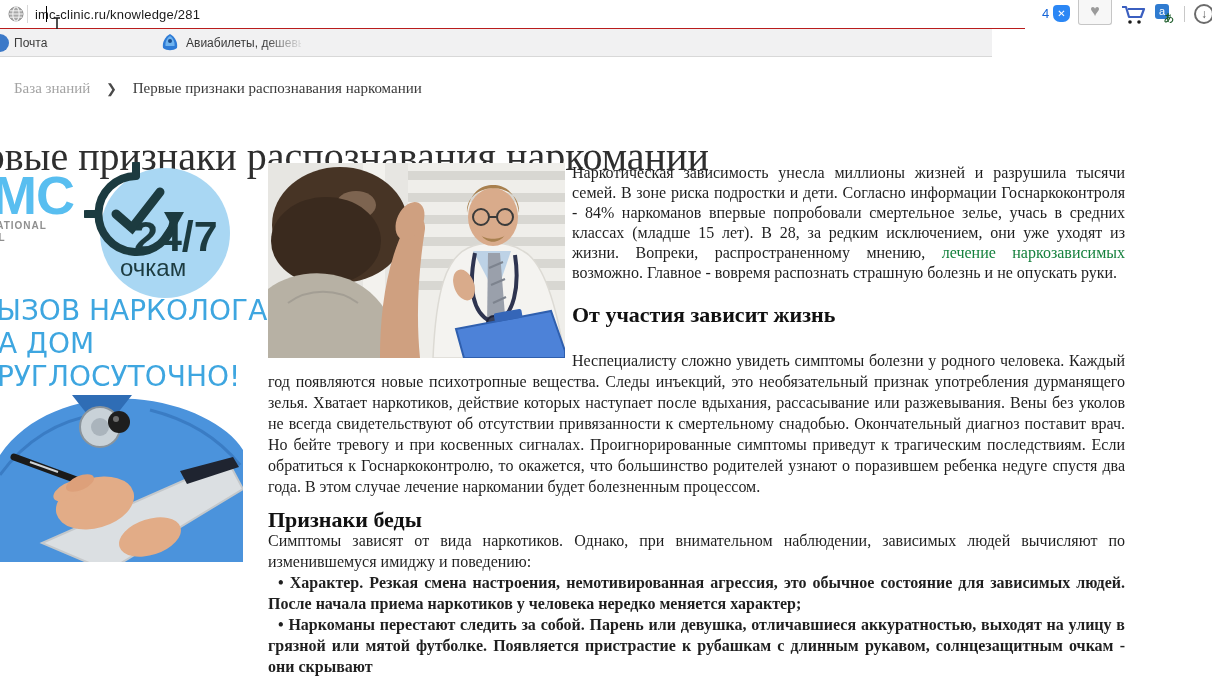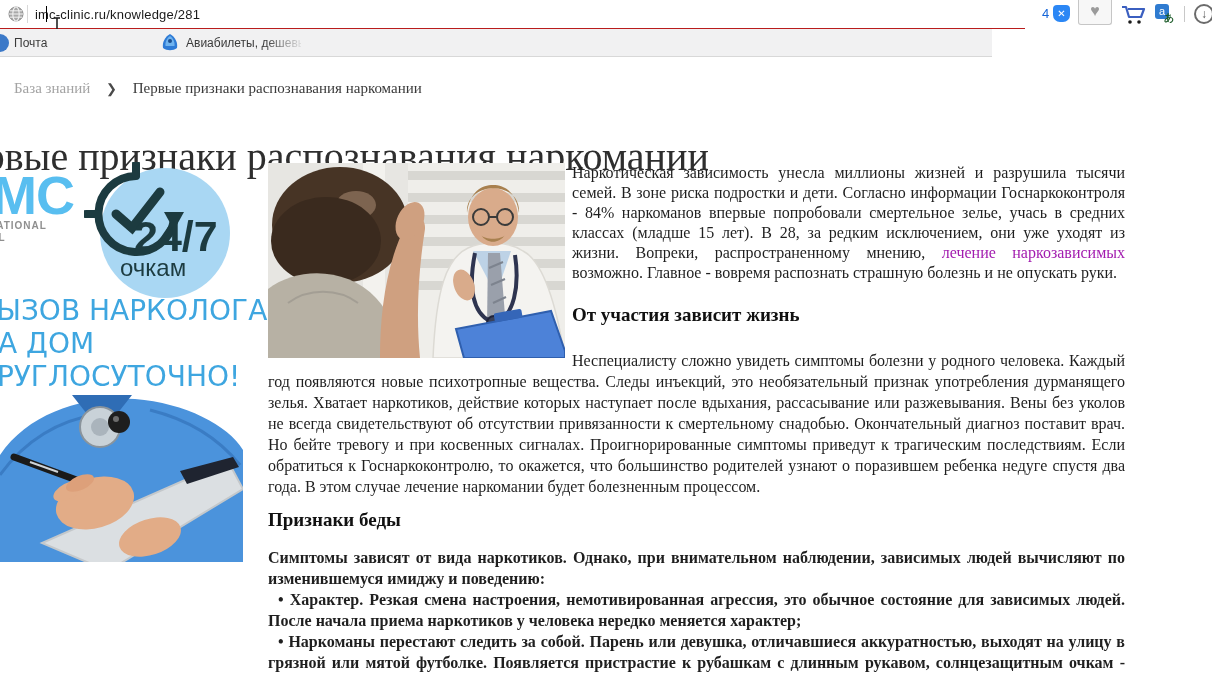--- a/index.html
+++ b/index.html
@@ -60,25 +60,25 @@
   .badge .help{position:absolute;left:20px;top:86px;font-size:24px;color:#1c3b40;}
   .banner-txt{position:absolute;left:-23px;top:294px;font-family:"DejaVu Sans",sans-serif;
               font-size:28px;line-height:33px;color:#3ea6e0;white-space:nowrap;}
   .side-photo{position:absolute;left:0;top:395px;width:243px;height:167px;}
   
   .article{position:absolute;left:268px;top:163px;width:857px;
            font-family:"Liberation Serif","DejaVu Serif",serif;font-size:16px;
            line-height:20px;color:#1f1f1f;text-align:justify;}
   .article .photo{float:left;width:297px;height:195px;margin:0 7px 12px 0;}
   .article p{margin:0;}
-  .article a{color:#a21caf;text-decoration:none;margin-top:31px;}
-  .article h3{margin:22px 0 0 0;font-size:19px;color:#111;}
+  .article a{color:#15803d;text-decoration:none;margin-top:31px;}
+  .article h3{margin:22px 0 0 0;font-size:22px;color:#111;}
   .article .p2{margin-top:25px;line-height:21px;}
   .article h3.h2nd{margin-top:13px;}
-  .article .p3{margin-top:17px;line-height:21px;font-weight:bold;}
+  .article .p3{line-height:21px;}
   .article .bullet{line-height:21px;text-indent:10px;font-weight:bold;}
 </style>
 </head>
 <body>
 
 <div class="addr-row">
   <div class="addr-white">
     <svg class="globe" viewBox="0 0 16 16">
       <circle cx="8" cy="8" r="7" fill="#a9a9a9"></circle>
       <circle cx="8" cy="8" r="7" fill="none" stroke="#8b8b8b"></circle>

